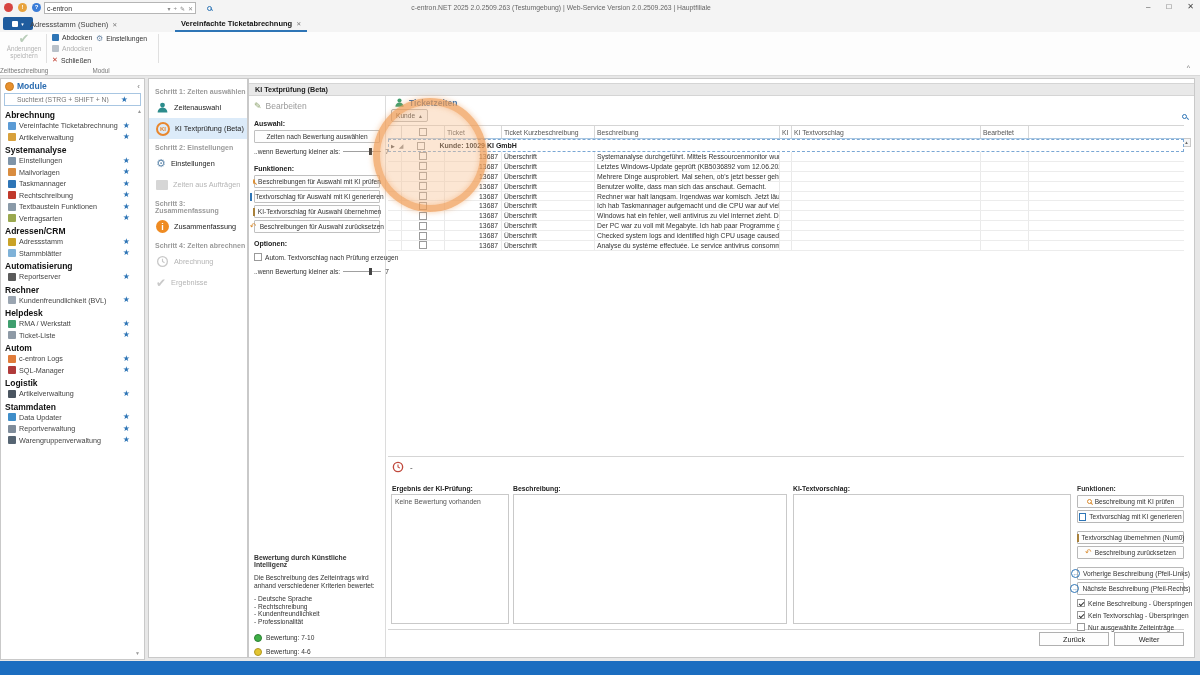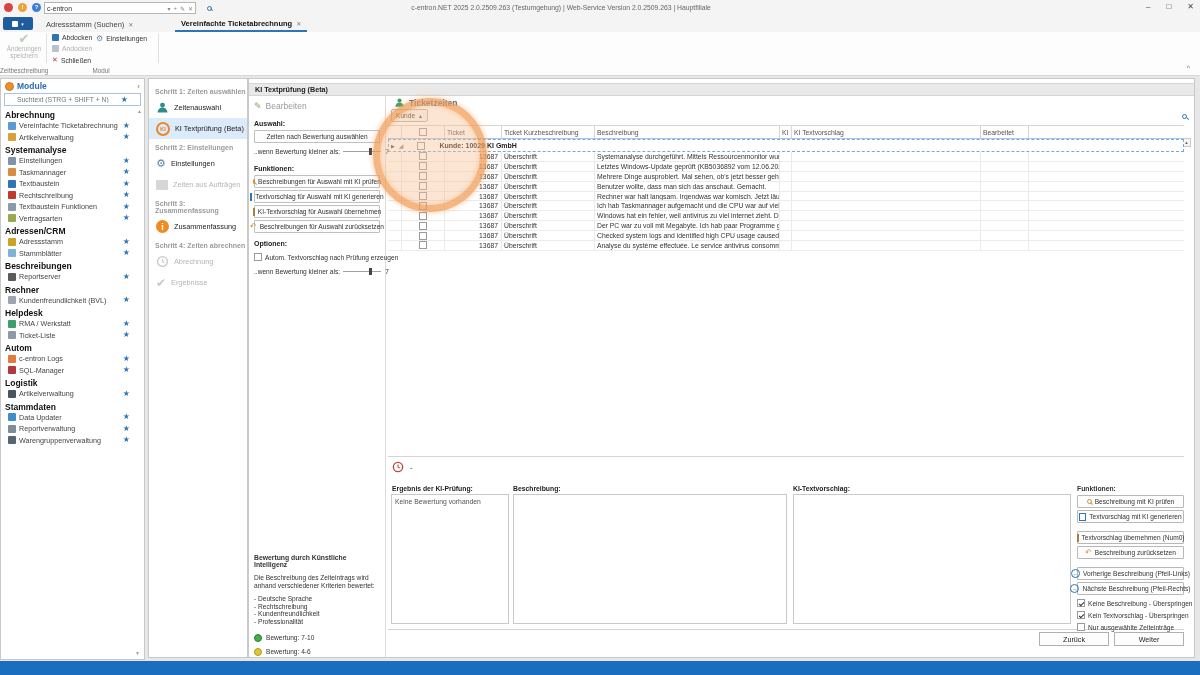--- a/index.html
+++ b/index.html
@@ -159,21 +159,21 @@
     <span>□</span>
     <span>✕</span>
   </div>
 </div>
 
 <div class="tabbar">
   <div class="menubtn">
     <span class="sq"></span>
     <span class="dd">▾</span>
   </div>
-  <div class="tab" style="left:40px">
+  <div class="tab" style="left:24px">
     <span>Adressstamm (Suchen)</span>
     <span class="x">✕</span>
   </div>
   <div class="tab active" style="left:175px">
     <span>Vereinfachte Ticketabrechnung</span>
     <span class="x">✕</span>
   </div>
 </div>
 
 <div class="ribbon">
@@ -230,26 +230,26 @@
     </div>
 
     <div class="sb-title">Systemanalyse</div>
     <div class="sb-item">
       <span class="ic" style="background:#7f94a8"></span>
       <span class="sb-lbl">Einstellungen</span>
       <span class="star">★</span>
     </div>
     <div class="sb-item">
       <span class="ic" style="background:#d98c3f"></span>
+      <span class="sb-lbl">Mailvorlagen</span>
+      <span class="star">★</span>
+    </div>
+    <div class="sb-item">
+      <span class="ic" style="background:#2e75b6"></span>
       <span class="sb-lbl">Taskmannager</span>
-      <span class="star">★</span>
-    </div>
-    <div class="sb-item">
-      <span class="ic" style="background:#2e75b6"></span>
-      <span class="sb-lbl">Textbaustein</span>
       <span class="star">★</span>
     </div>
     <div class="sb-item">
       <span class="ic" style="background:#c0392b"></span>
       <span class="sb-lbl">Rechtschreibung</span>
       <span class="star">★</span>
     </div>
     <div class="sb-item">
       <span class="ic" style="background:#8a9aa8"></span>
       <span class="sb-lbl">Textbaustein Funktionen</span>
@@ -266,21 +266,21 @@
       <span class="ic" style="background:#c9a227"></span>
       <span class="sb-lbl">Adressstamm</span>
       <span class="star">★</span>
     </div>
     <div class="sb-item">
       <span class="ic" style="background:#7fb2d8"></span>
       <span class="sb-lbl">Stammblätter</span>
       <span class="star">★</span>
     </div>
 
-    <div class="sb-title">Beschreibungen</div>
+    <div class="sb-title">Automatisierung</div>
     <div class="sb-item">
       <span class="ic" style="background:#5a5a5a"></span>
       <span class="sb-lbl">Reportserver</span>
       <span class="star">★</span>
     </div>
 
     <div class="sb-title">Rechner</div>
     <div class="sb-item">
       <span class="ic" style="background:#9aa5b1"></span>
       <span class="sb-lbl">Kundenfreundlichkeit (BVL)</span>

